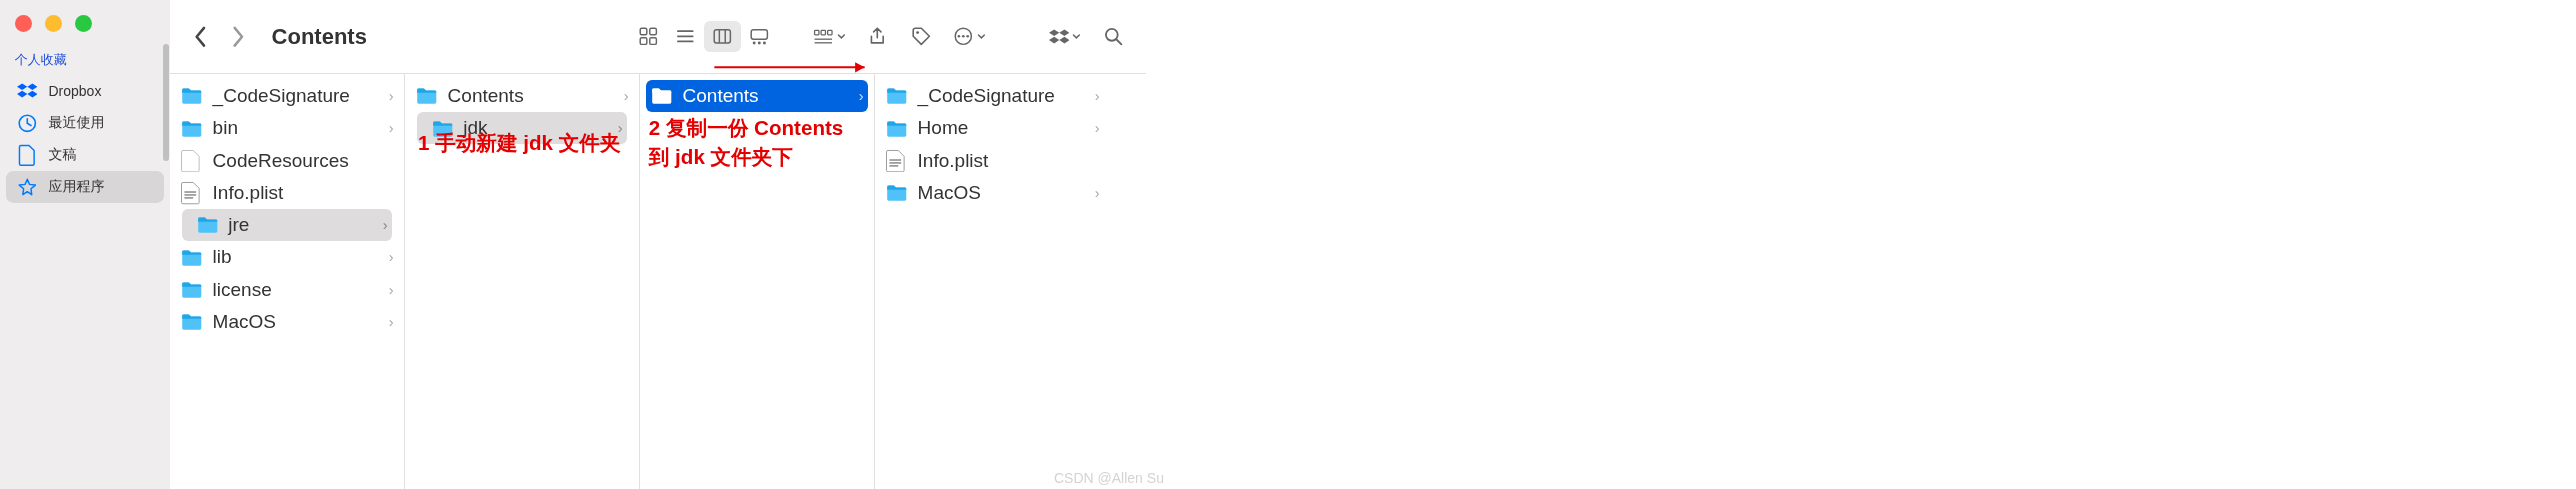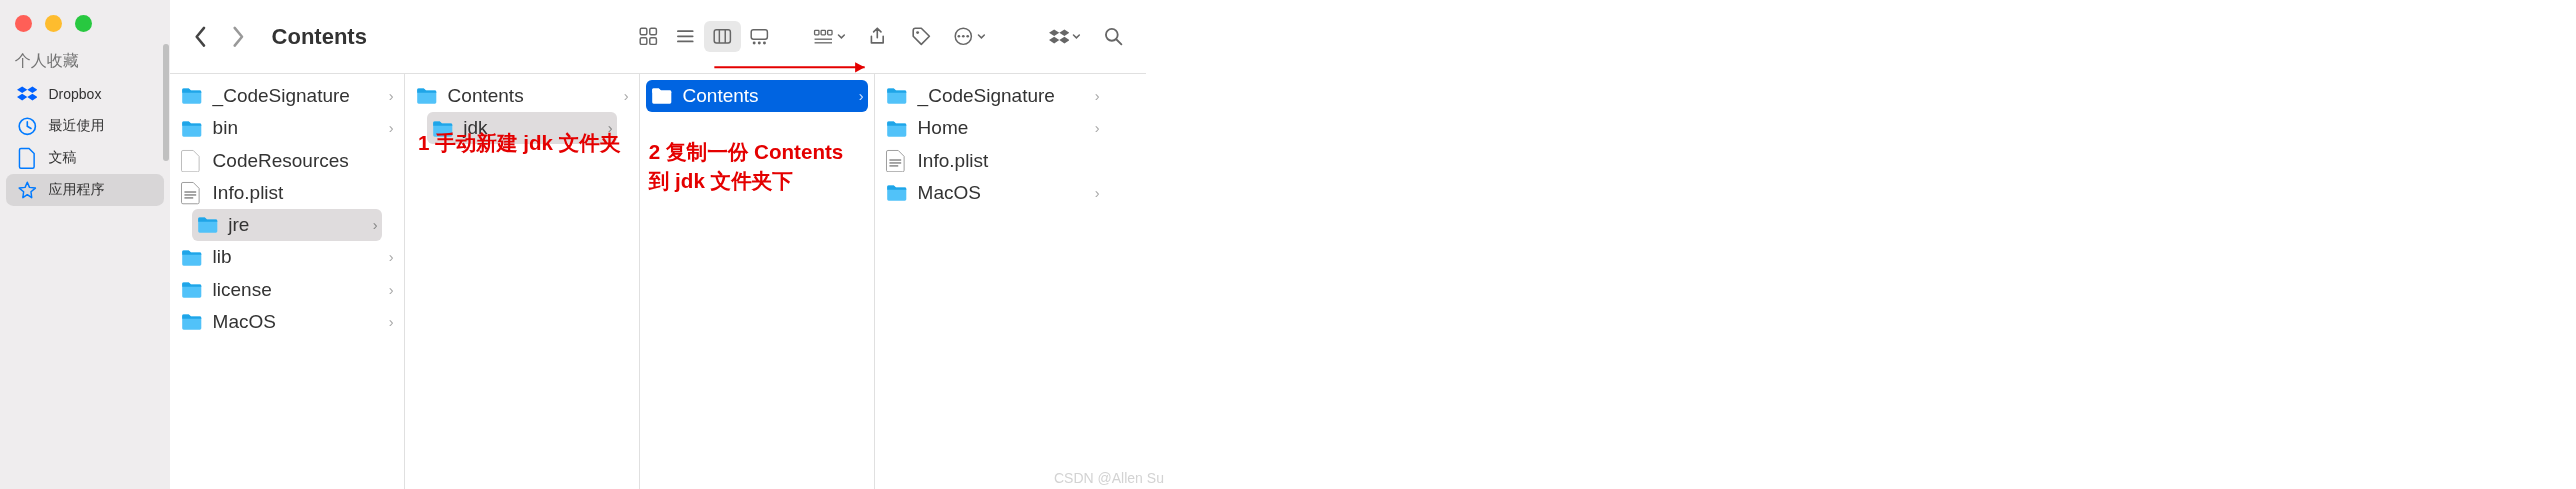--- a/index.html
+++ b/index.html
@@ -6,21 +6,21 @@
     body { background: #fff; width: 2576px; height: 489px; overflow: hidden; }
     .window { display: flex; height: 489px; width: 1146px; background: #fff; position: relative; }
     
     .sidebar { width: 170px; background: #efedee; display: flex; flex-direction: column; padding-top: 8.8px; position: relative; }
     .traffic-lights { display: flex; gap: 12.5px; padding: 5.9px 0 18.4px 14.7px; }
     .tl { width: 17.6px; height: 17.6px; border-radius: 50%; }
     .tl-red { background: #ff5f57; }
     .tl-yellow { background: #febc2e; }
     .tl-green { background: #28c840; }
     
-    .sidebar-section { font-size: 16px; color: #737373; padding: 0 0 5.9px 14.7px; font-weight: 500; }
+    .sidebar-section { font-size: 13px; color: #1d4ed8; padding: 0 0 5.9px 14.7px; font-weight: 500; }
     .sidebar-item { display: flex; align-items: center; padding: 5.1px 10.3px; margin: 0 5.9px; border-radius: 7.3px; font-size: 14px; color: #333; gap: 10.3px; }
     .sidebar-item.selected { background: #d8d6d7; }
     .sidebar-icon { width: 22px; height: 22px; display: flex; align-items: center; justify-content: center; }
     
     .scroller { position: absolute; right: 1.5px; top: 44px; width: 5.9px; height: 117px; background: #c0c0c0; border-radius: 2.9px; }
     
     .main { flex: 1; display: flex; flex-direction: column; }
     
     .toolbar { height: 73px; display: flex; align-items: center; padding: 0 14.7px; gap: 7.3px; }
     .nav-btn { background: transparent; border: none; width: 31px; height: 31px; display: flex; align-items: center; justify-content: center; color: #999; }
@@ -30,21 +30,21 @@
     .tb-group { display: flex; gap: 0; }
     .tb-btn { background: transparent; border: none; width: 37px; height: 31px; display: flex; align-items: center; justify-content: center; color: #666; }
     .tb-btn.sel { background: #e8e8e8; border-radius: 5.9px; }
     .tb-sep { width: 14.7px; }
     
     .columns { flex: 1; display: flex; border-top: 0.7px solid #e0e0e0; }
     .column { width: 235px; border-right: 0.7px solid #e0e0e0; display: flex; flex-direction: column; padding-top: 5.9px; position: relative; }
     .column:last-child { border-right: none; }
     
     .file-row { display: flex; align-items: center; padding: 4.4px 10.3px; font-size: 19px; color: #333; }
-    .file-row.selected-gray { background: #dfdcdd; border-radius: 5.9px; margin: 0 22px; padding-left: 4px; padding-right: 4.4px; }
+    .file-row.selected-gray { background: #dfdcdd; border-radius: 5.9px; margin: 0 12px; padding-left: 14px; padding-right: 4.4px; }
     .file-row.selected-blue { background: #0064e1; color: #fff; border-radius: 5.9px; margin: 0 5.9px; padding-left: 4.4px; padding-right: 4.4px; }
     .folder-icon { width: 23.5px; height: 23.5px; margin-right: 8.8px; flex-shrink: 0; }
     .file-icon { width: 23.5px; height: 23.5px; margin-right: 8.8px; flex-shrink: 0; }
     .file-name { flex: 1; }
     .chevron { color: #aaa; font-size: 14.7px; }
     .selected-blue .chevron { color: #cce0ff; }
     .selected-gray .chevron { color: #888; }
     
     .annotation { position: absolute; font-size: 20.6px; font-weight: 600; color: #e40000; }
     .arrow-svg { position: absolute; }
@@ -295,21 +295,21 @@
         </div>
         <div class="column">
           <div class="file-row selected-blue">
             <span class="folder-icon"><svg width="23.5" height="23.5" viewBox="0 0 32 32">
                 <path d="M3 8 Q3 6 5 6 L12 6 L15 9 L27 9 Q29 9 29 11 L29 25 Q29 27 27 27 L5 27 Q3 27 3 25 Z" fill="#fff"></path>
                 <path d="M3 8 Q3 6 5 6 L12 6 L15 9 L27 9 Q29 9 29 11 L29 12 L3 12 Z" fill="#fff"></path>
               </svg></span>
             <span class="file-name">Contents</span>
             <span class="chevron">›</span>
           </div>
-          <div class="annotation" style="left: 8.8px; top: 40px; width: 220px; line-height: 1.4; margin-top: 24px;">2 复制一份 Contents 到 jdk 文件夹下</div>
+          <div class="annotation" style="left: 8.8px; top: 40px; width: 220px; line-height: 1.4;">2 复制一份 Contents 到 jdk 文件夹下</div>
         </div>
         <div class="column">
           <div class="file-row">
             <span class="folder-icon"><svg width="23.5" height="23.5" viewBox="0 0 32 32">
                 <path d="M3 8 Q3 6 5 6 L12 6 L15 9 L27 9 Q29 9 29 11 L29 25 Q29 27 27 27 L5 27 Q3 27 3 25 Z" fill="#51c2f9"></path>
                 <path d="M3 8 Q3 6 5 6 L12 6 L15 9 L27 9 Q29 9 29 11 L29 12 L3 12 Z" fill="#1fa5e8"></path>
               </svg></span>
             <span class="file-name">_CodeSignature</span>
             <span class="chevron">›</span>
           </div>

